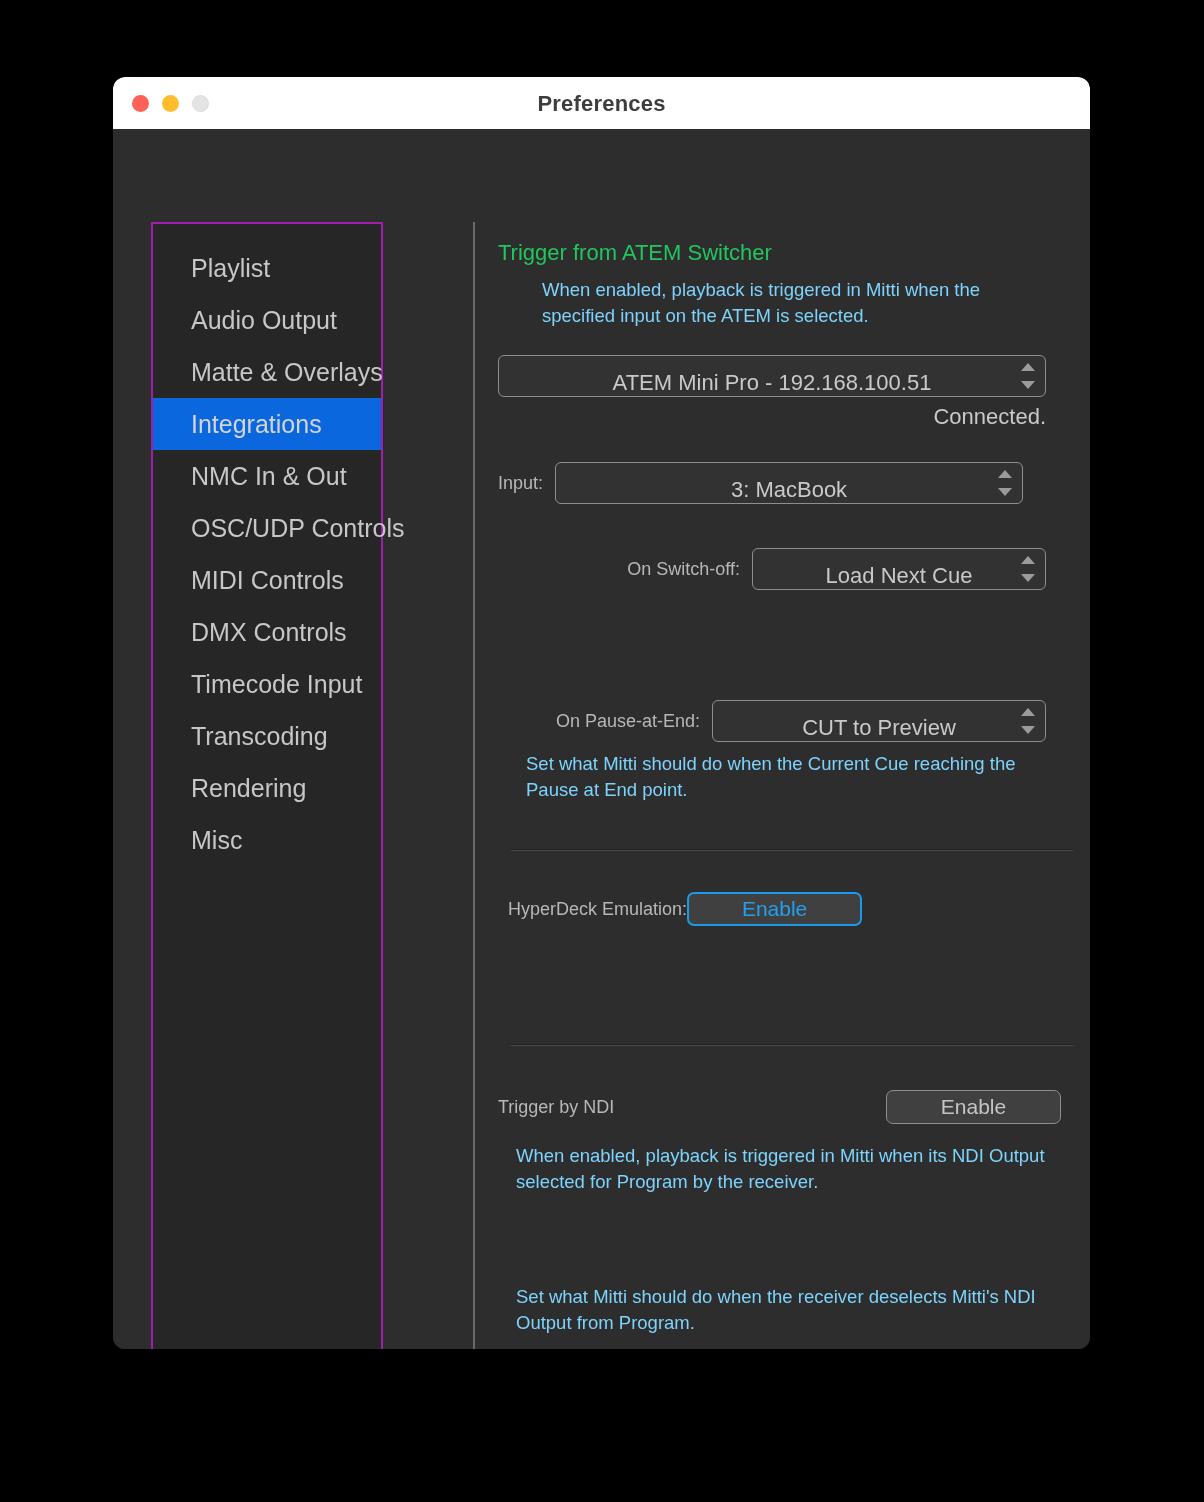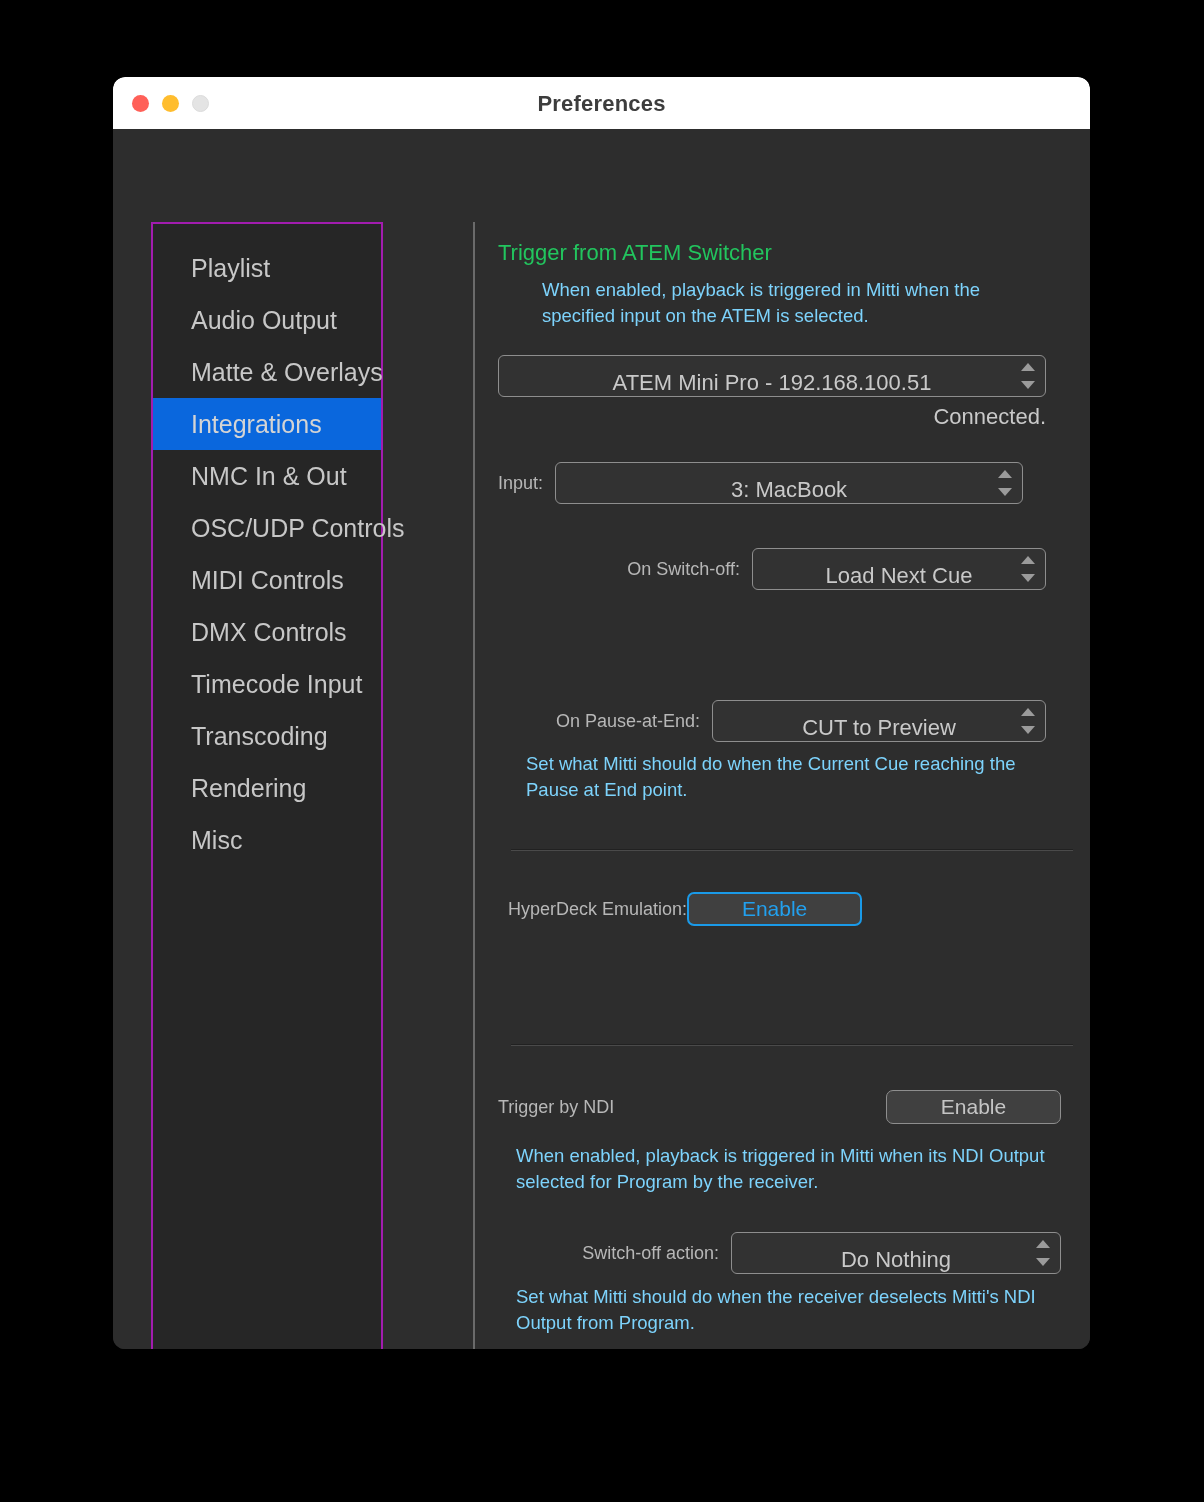--- a/index.html
+++ b/index.html
@@ -297,28 +297,18 @@
 
       <div class="sep abs" style="left:13px; top:822px; width:562px;"></div>
 
       <div class="row abs" style="left:0; top:868px; width:563px; justify-content:space-between;">
         <span class="field-label">Trigger by NDI</span>
         <div class="btn plain" style="width:175px;">Enable</div>
       </div>
 
       <div class="hint abs" style="left:18px; top:921px; width:545px;">When enabled, playback is triggered in Mitti when its NDI Output selected for Program by the receiver.</div>
 
-      <div class="row abs" style="left:0; top:1010px; width:563px; justify-content:flex-end;">
-        <span class="field-label">Switch-off action:</span>
-        <div class="popup" style="width:330px; margin-left:12px;">
-          <span class="value">Do Nothing</span>
-          <span class="stepper">
-              <i class="up"></i>
-              <i class="down"></i>
-            </span>
-        </div>
-      </div>
 
       <div class="hint abs" style="left:18px; top:1062px; width:540px;">Set what Mitti should do when the receiver deselects Mitti's NDI Output from Program.</div>
 
     </div>
   </div>
 </div>
 
 </body></html>

